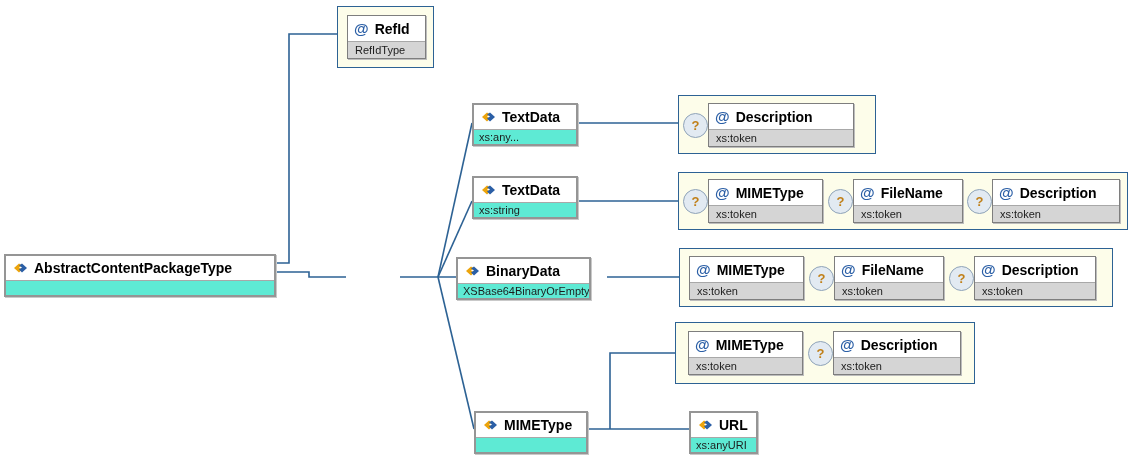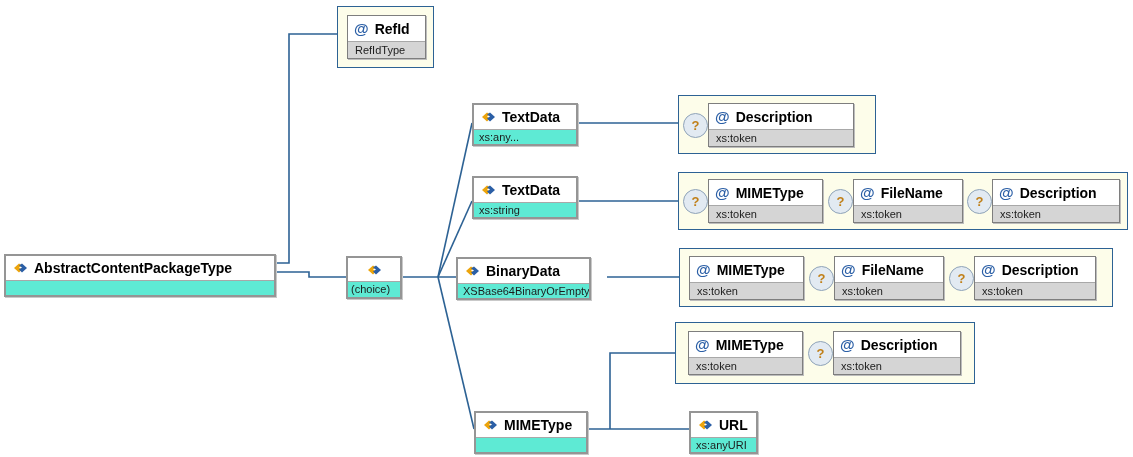--- a/index.html
+++ b/index.html
@@ -73,31 +73,20 @@
   <div class="group" style="left:337px;top:6px;width:95px;height:60px;">
     <div class="abox" style="left:9px;top:8px;width:77px;">
       <div class="abox-title">
         <span class="at">@</span>
         <span>RefId</span>
       </div>
       <div class="abox-strip">RefIdType</div>
     </div>
   </div>
 
-  <div class="ebox" style="left:346px;top:256px;width:52px;">
-    <div class="choice-title">
-      <span class="el-icon">
-        <svg width="15" height="12" viewBox="0 0 15 12">
-            <path d="M1 6 L6 1.5 L9 3.5 L6 5.5 L9 7.5 L6 10.5 Z" fill="#eca40c"></path>
-            <path d="M14 6 L9 1.5 L6 3.5 L9 5.5 L6 7.5 L9 10.5 Z" fill="#2b5fa6"></path>
-          </svg>
-      </span>
-    </div>
-    <div class="ebox-strip" style="height:15px;line-height:15px;padding:0 3px;">(choice)</div>
-  </div>
 
   <div class="ebox" style="left:472px;top:103px;width:102px;">
     <div class="ebox-title">
       <span class="el-icon">
         <svg width="15" height="12" viewBox="0 0 15 12">
             <path d="M1 6 L6 1.5 L9 3.5 L6 5.5 L9 7.5 L6 10.5 Z" fill="#eca40c"></path>
             <path d="M14 6 L9 1.5 L6 3.5 L9 5.5 L6 7.5 L9 10.5 Z" fill="#2b5fa6"></path>
           </svg>
       </span>
       <span>TextData</span>

